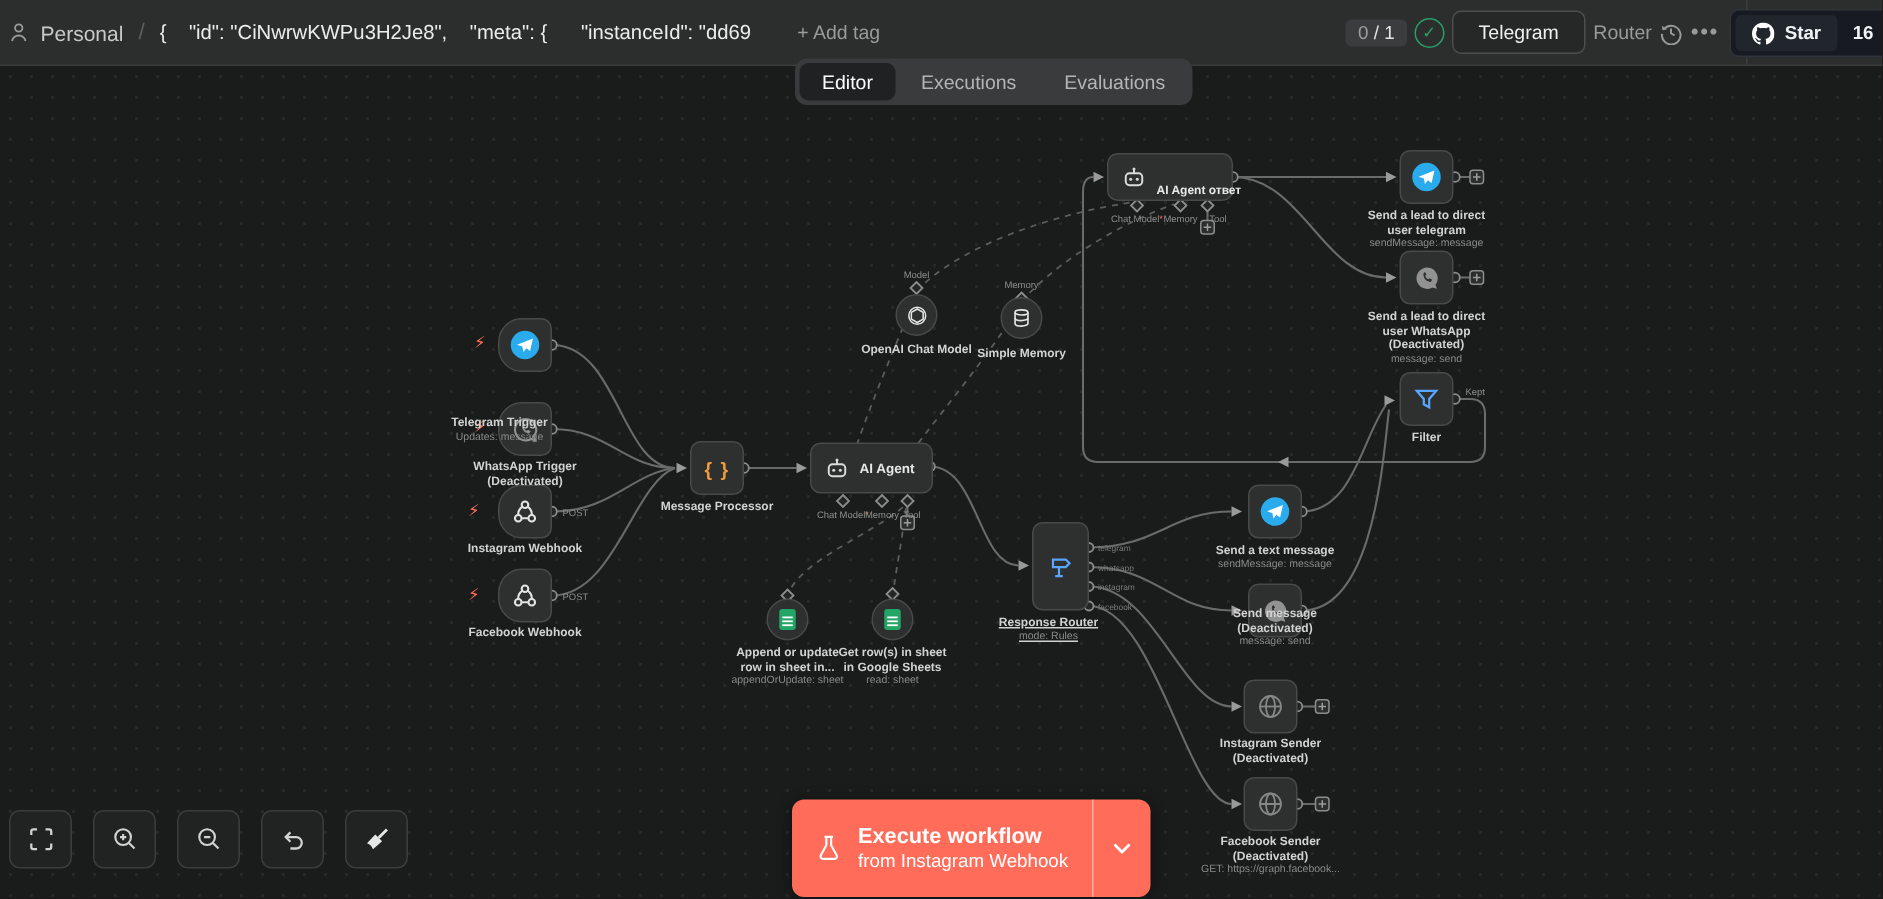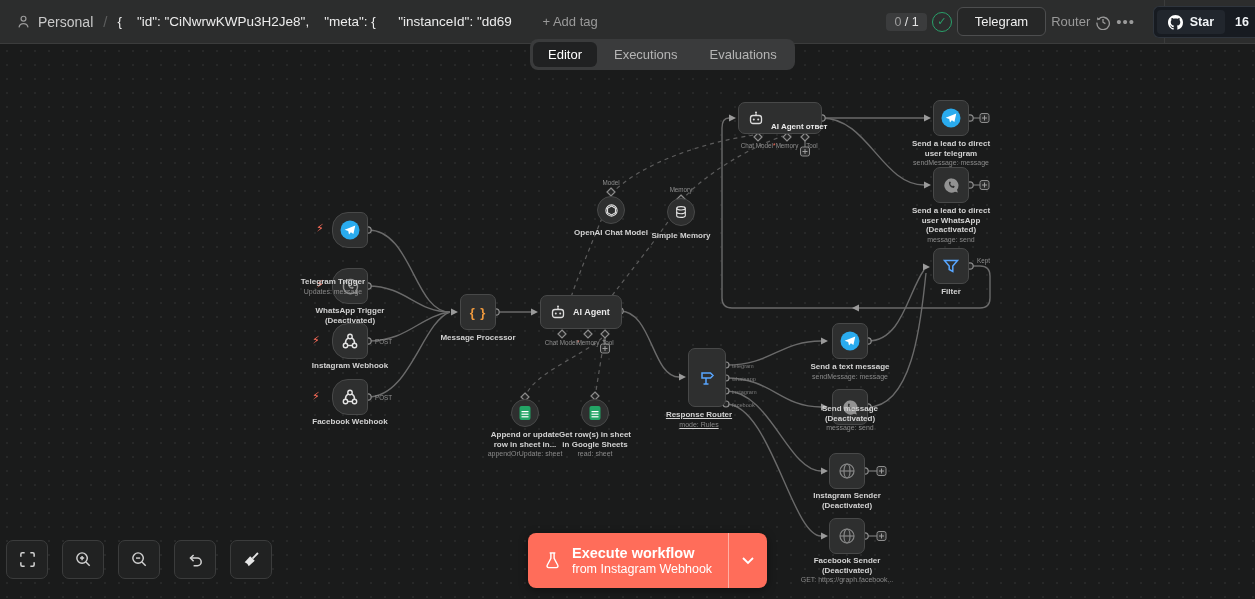--- a/index.html
+++ b/index.html
@@ -2,21 +2,21 @@
 <html><head>
 <meta charset="utf-8">
 <style>
   html,body{margin:0;padding:0;}
   body{position:relative;width:1255px;height:599px;overflow:hidden;background:#1a1b1b;
        font-family:"Liberation Sans","DejaVu Sans",sans-serif;-webkit-font-smoothing:antialiased;}
   .canvas-bg{position:absolute;left:0;top:44px;right:0;bottom:0;background-color:#1a1b1b;
        background-image:radial-gradient(#272828 1px, transparent 1px);background-size:14px 14px;}
   
   .topbar{position:absolute;top:0;left:0;width:1255px;height:44px;background:#2c2d2d;
-          border-bottom:1px solid #3b3c3c;display:flex;align-items:center;padding:0 16px;box-sizing:border-box;z-index:40;}
+          border-bottom:1px solid #3b3c3c;display:flex;align-items:center;padding:0 5px;box-sizing:border-box;z-index:40;}
   .tb-left{display:flex;align-items:center;gap:10px;min-width:0;}
   .tb-project{color:#c9c9c9;font-size:14px;display:flex;align-items:center;gap:7px;}
   .tb-slash{color:#5d5e5e;font-size:15px;}
   .tb-title{color:#ececec;font-size:13.5px;white-space:pre;overflow:hidden;max-width:395px;text-overflow:clip;}
   .tb-addtag{color:#9a9a9a;font-size:13px;margin-left:20px;white-space:nowrap;}
   .tb-right{margin-left:auto;display:flex;align-items:center;gap:5px;padding-right:104px;}
   .badge{background:#3b3c3d;border-radius:4px;padding:2px 8px;font-size:12.5px;color:#e3e3e3;}
   .badge .dim{color:#9d9d9d;}
   .check{width:20px;height:20px;border:1.6px solid #29a06a;border-radius:50%;color:#29a06a;
          display:flex;align-items:center;justify-content:center;font-size:11px;box-sizing:border-box;}
@@ -60,21 +60,21 @@
   .port{fill:#242525;stroke:#8d8d8d;stroke-width:1.2;}
   .plusbox{fill:#2c2d2d;stroke:#8d8d8d;stroke-width:1;}
   .plus{stroke:#9d9d9d;stroke-width:1;}
   .tinytext{fill:#8f8f8f;font-size:6.3px;}
   .routelbl{fill:#7c7c7c;font-size:5.6px;}
   
   .controls{position:absolute;left:6px;top:540px;display:flex;gap:14px;z-index:30;}
   .ctrl{width:40px;height:37px;background:#212222;border:1px solid #3b3c3c;border-radius:7px;
         display:flex;align-items:center;justify-content:center;}
   
-  .execute{position:absolute;left:528px;top:533px;height:55px;background:#ff6d5a;border-radius:8px;
+  .execute{position:absolute;left:528px;top:533px;height:65px;background:#ff6d5a;border-radius:8px;
            display:flex;align-items:stretch;color:#fff;z-index:30;box-shadow:0 2px 10px rgba(0,0,0,.4);}
   .exec-main{display:flex;align-items:center;gap:11px;padding:0 16px;}
   .exec-title{font-size:14.5px;font-weight:bold;line-height:17px;}
   .exec-sub{font-size:12.5px;line-height:15px;}
   .exec-div{width:1px;background:rgba(255,255,255,.45);margin:0;}
   .exec-chevron{width:38px;display:flex;align-items:center;justify-content:center;}
 </style>
 </head>
 <body>
 

